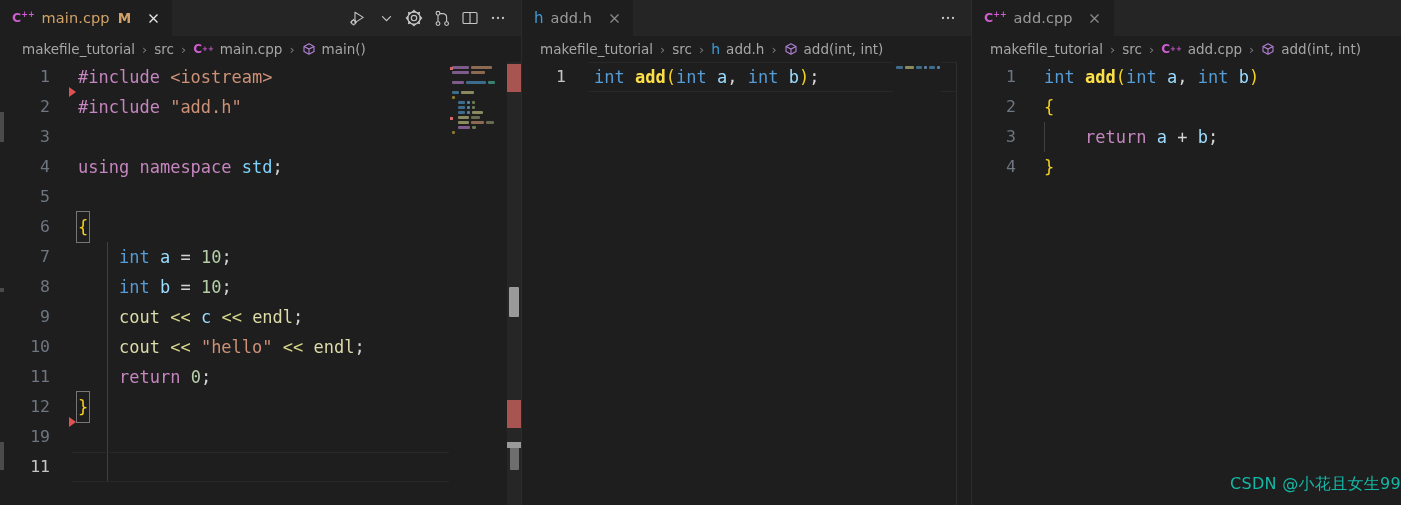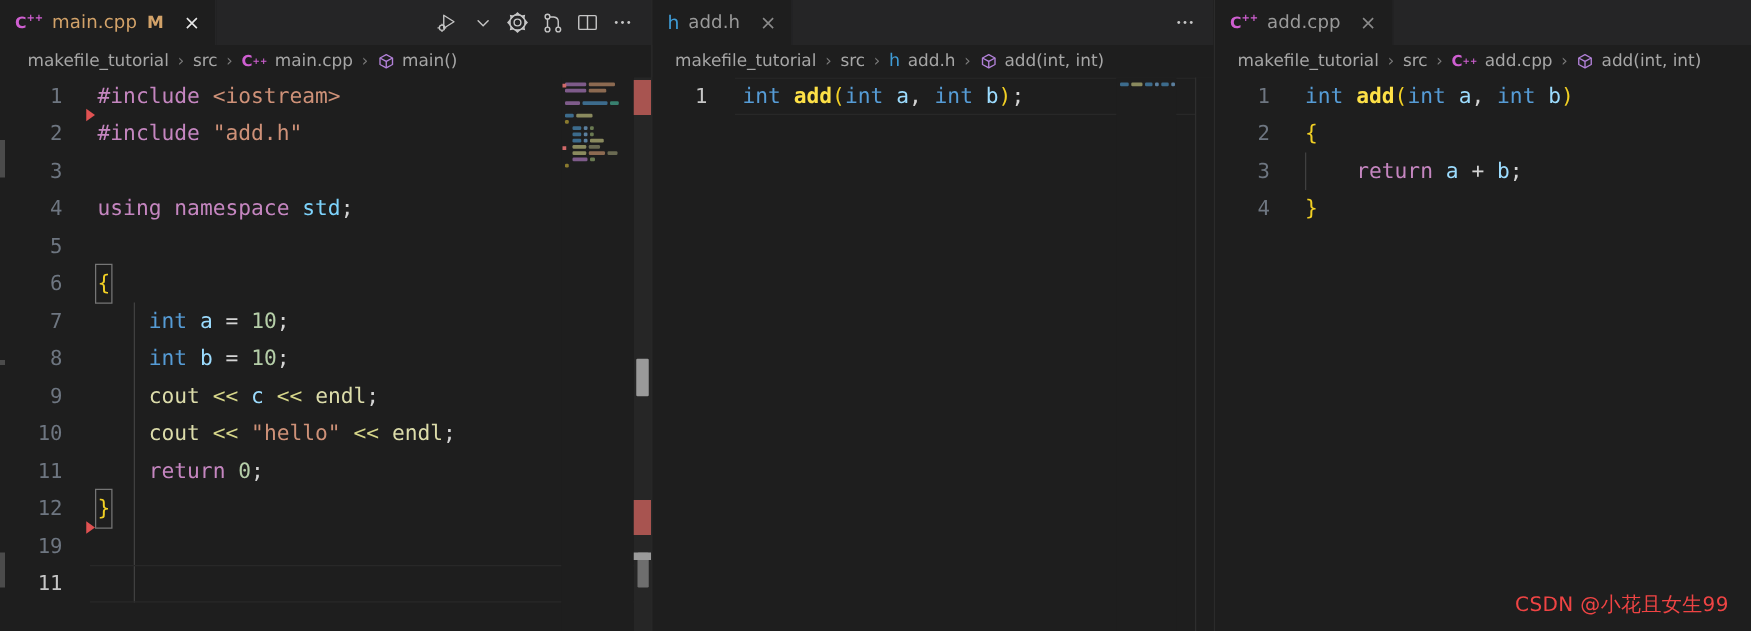--- a/index.html
+++ b/index.html
@@ -89,21 +89,21 @@
   .mm-line{height:3px;margin-bottom:2px;display:flex;gap:2px;padding-left:3px;}
   .mm-seg{height:3px;border-radius:1px;}
   .mm-dot{position:absolute;left:1px;width:3px;height:3px;background:#d16969;}
   
   .ruler{position:absolute;top:0;bottom:0;width:14px;background:#262626;}
   .ruler-mark{position:absolute;left:0;width:14px;}
   .scroll-thumb{position:absolute;left:3px;width:9px;background:#6e6e6e;border-radius:1px;}
 
   .edge-mark{position:absolute;left:0;width:4px;background:#4b4b4b;}
 
-  .watermark{position:absolute;right:18px;bottom:10px;color:#ef4444;font-size:16px;
+  .watermark{position:absolute;right:0;bottom:10px;color:#14b8a6;font-size:16px;
              font-family:"DejaVu Sans","Liberation Sans",sans-serif;letter-spacing:.3px;text-align:center;}
 </style>
 </head>
 <body>
 
 <div class="workbench">
 
   <div class="group g1">
 
     <div class="tabbar">

